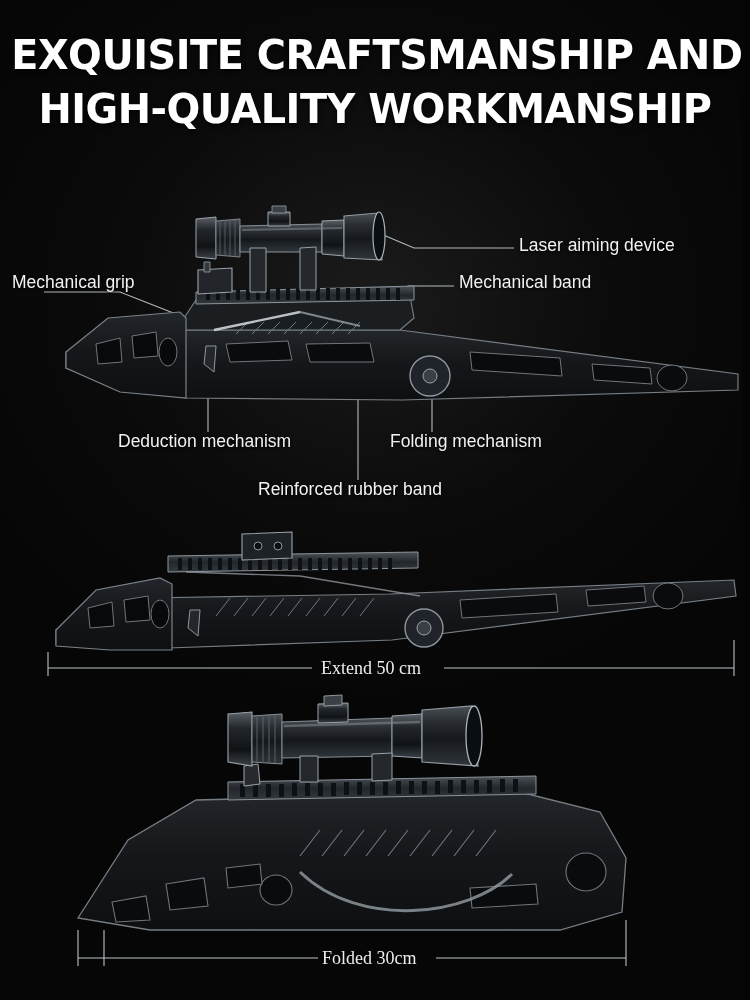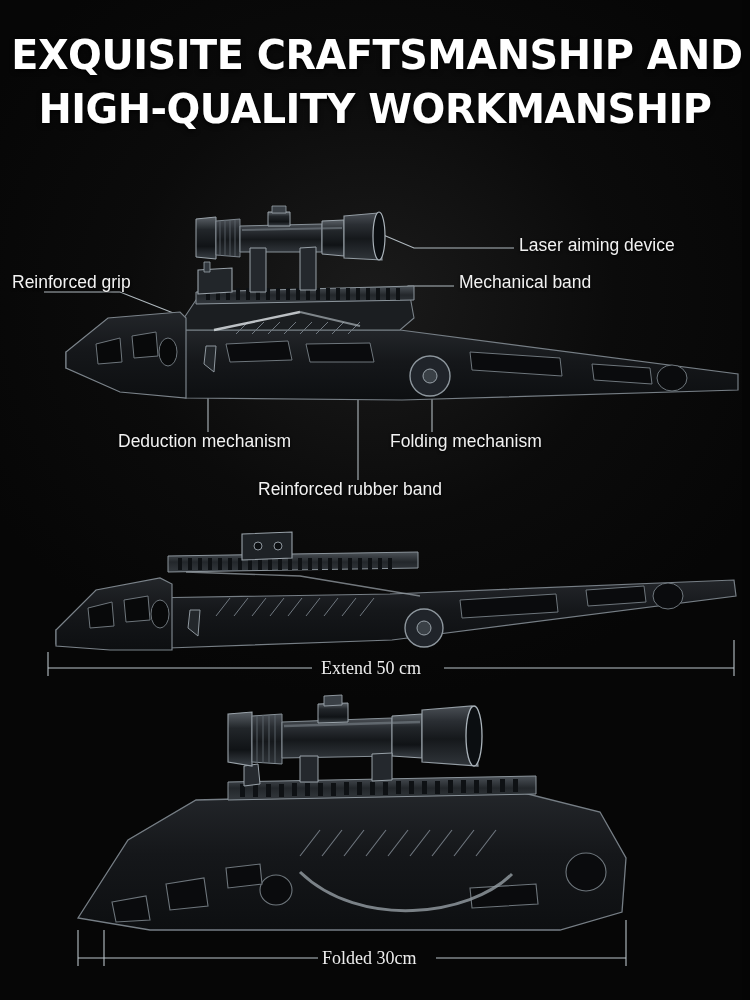--- a/index.html
+++ b/index.html
@@ -214,21 +214,21 @@
         <path d="M250 248 L266 248 L266 292 L250 292 Z" fill="#24282d" stroke="#98a1a8" stroke-width="1"></path>
         <path d="M300 248 L316 247 L316 290 L300 290 Z" fill="#24282d" stroke="#98a1a8" stroke-width="1"></path>
 
         <path d="M242 230 L342 228" stroke="#7f888f" stroke-width="2" opacity="0.55"></path>
       </g>
     </g>
   </svg>
 
   <div class="label" style="left:519px; top:235px;">Laser aiming device</div>
   <div class="label" style="left:459px; top:272px;">Mechanical band</div>
-  <div class="label" style="left:12px; top:272px;">Reinforced grip</div>
+  <div class="label" style="left:12px; top:272px;">Mechanical grip</div>
   <div class="label" style="left:390px; top:431px;">Folding mechanism</div>
   <div class="label" style="left:118px; top:431px;">Deduction mechanism</div>
   <div class="label" style="left:258px; top:479px;">Reinforced rubber band</div>
 
   <svg class="overlay" viewBox="0 0 750 1000">
     <g>
 
       <path d="M56 630 L146 598 L390 594 L734 580 L736 596 L392 640 L168 648 L56 644 Z" fill="url(#bodyGrad)" stroke="#767e85" stroke-width="1.2"></path>
 
       <path d="M56 630 L96 590 L160 578 L172 584 L172 650 L110 650 L56 646 Z" fill="url(#bodyGrad)" stroke="#7b838a" stroke-width="1.2"></path>

